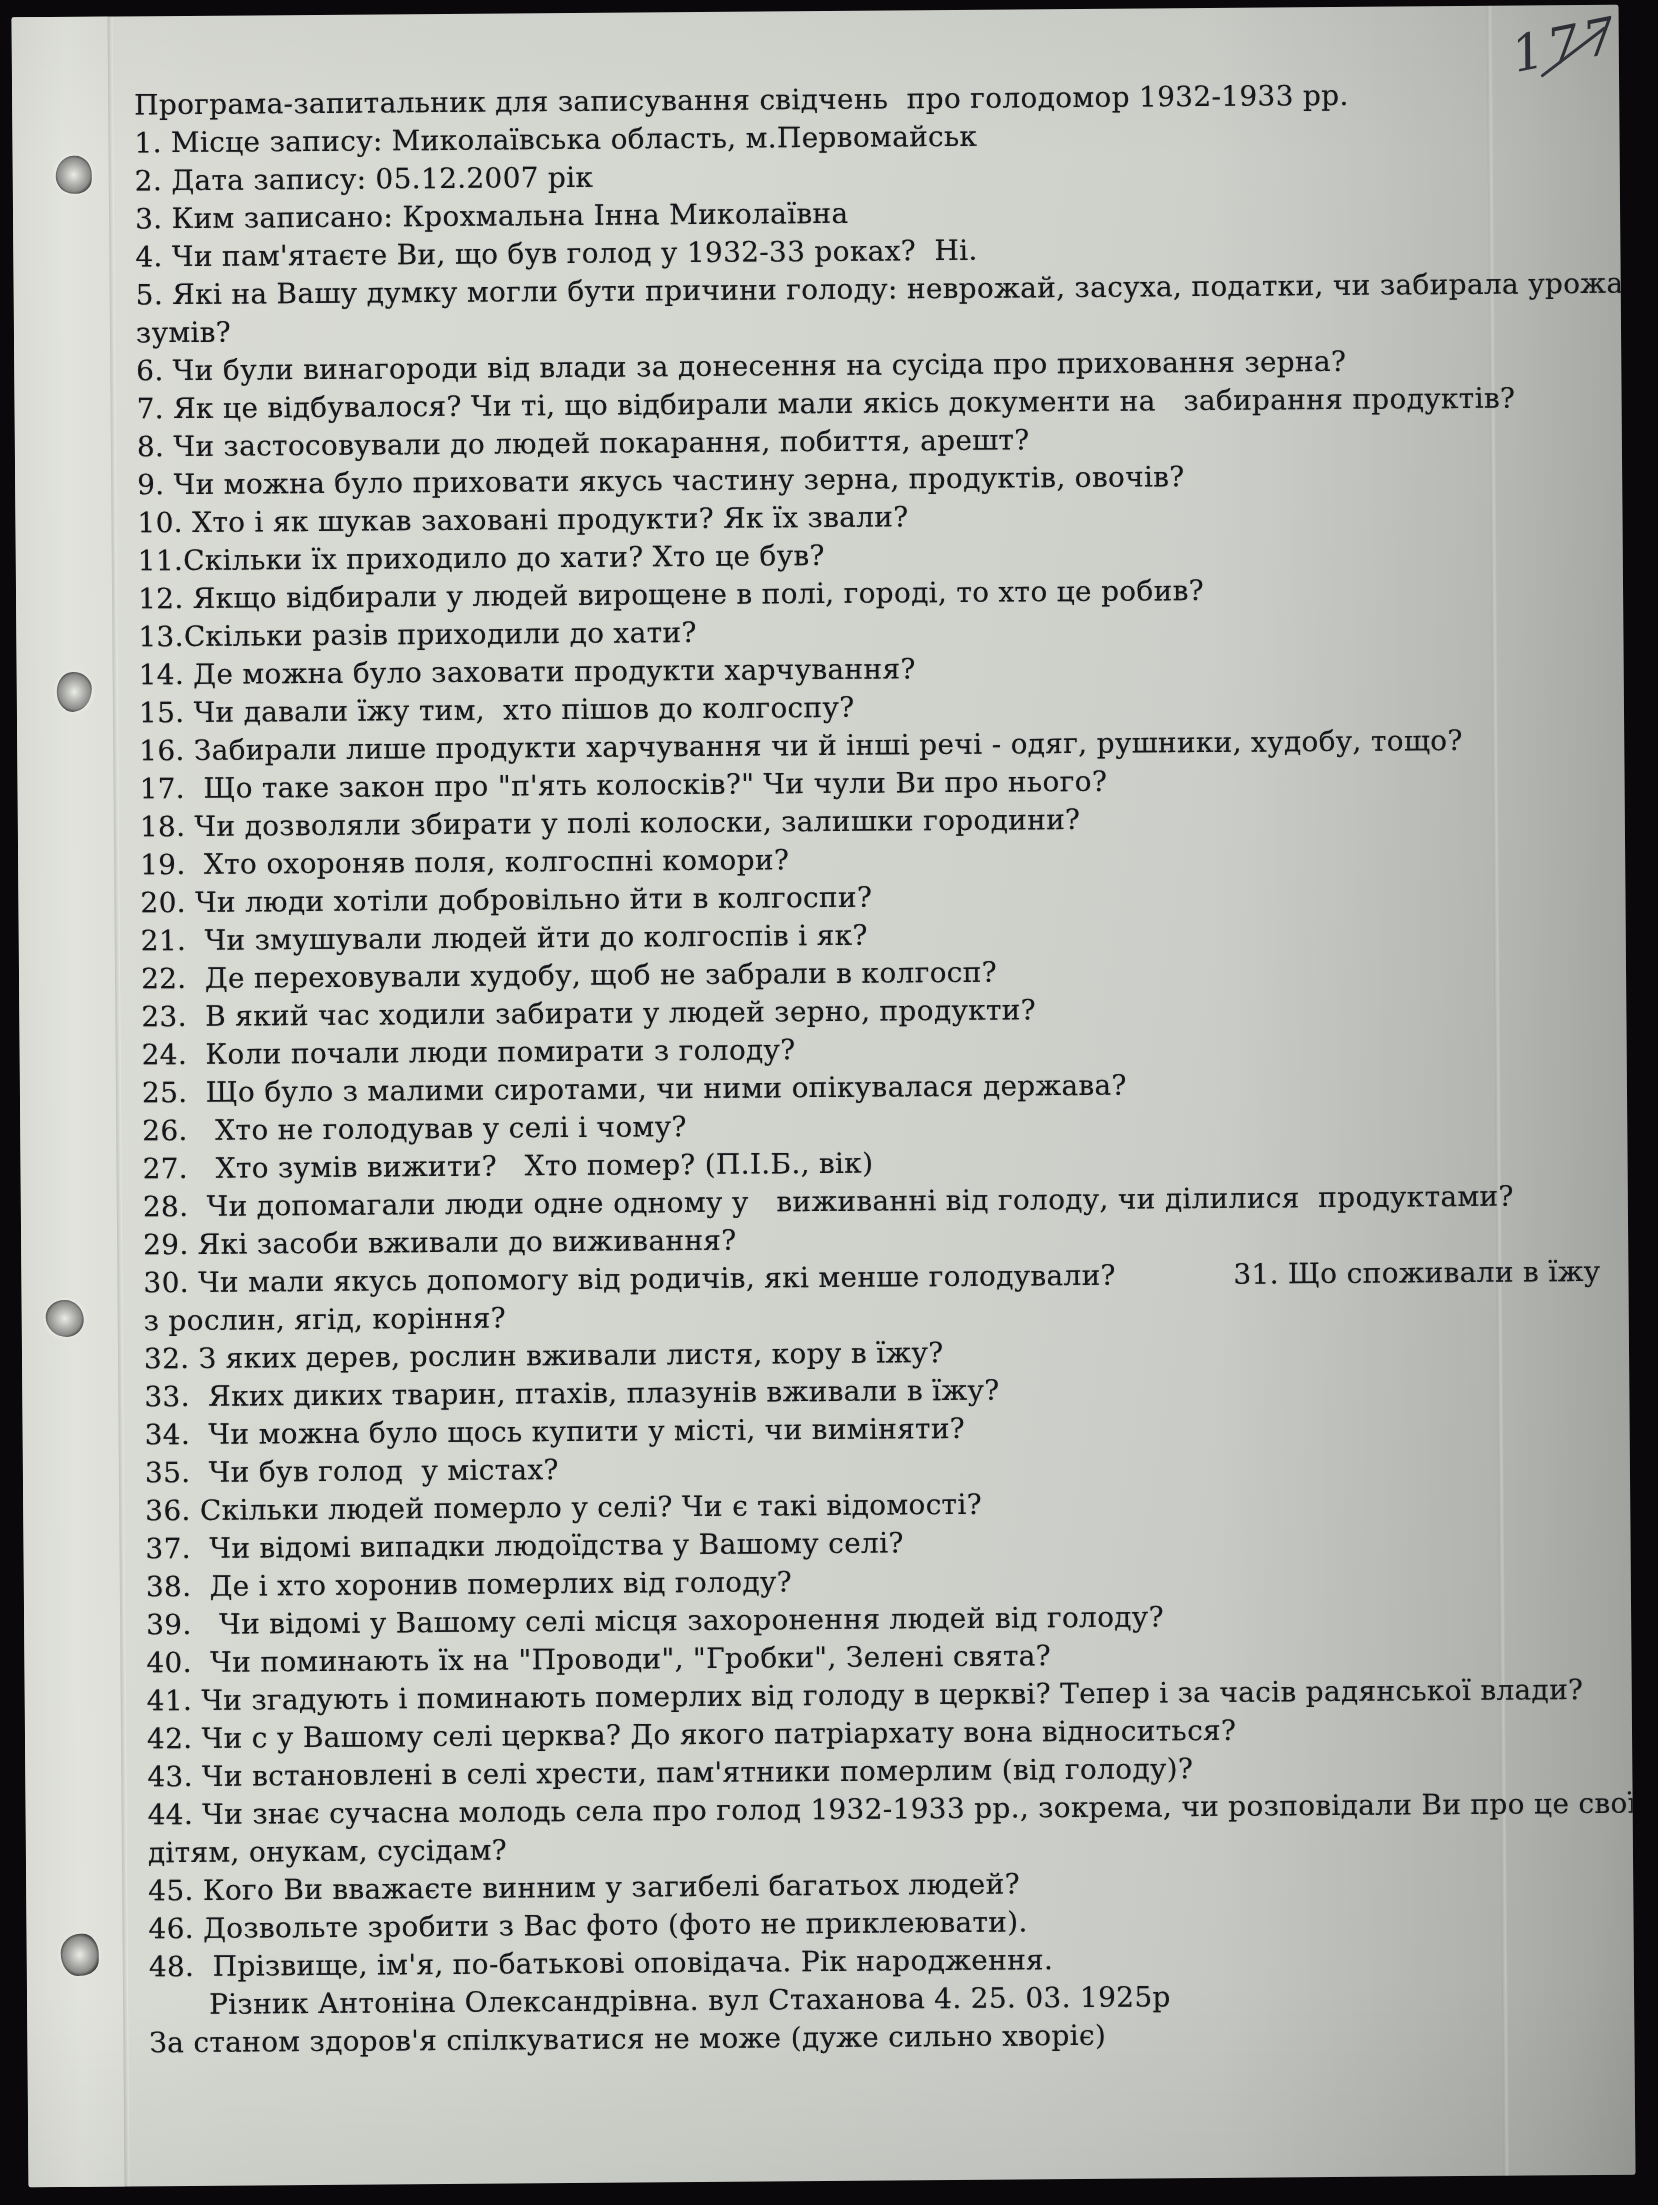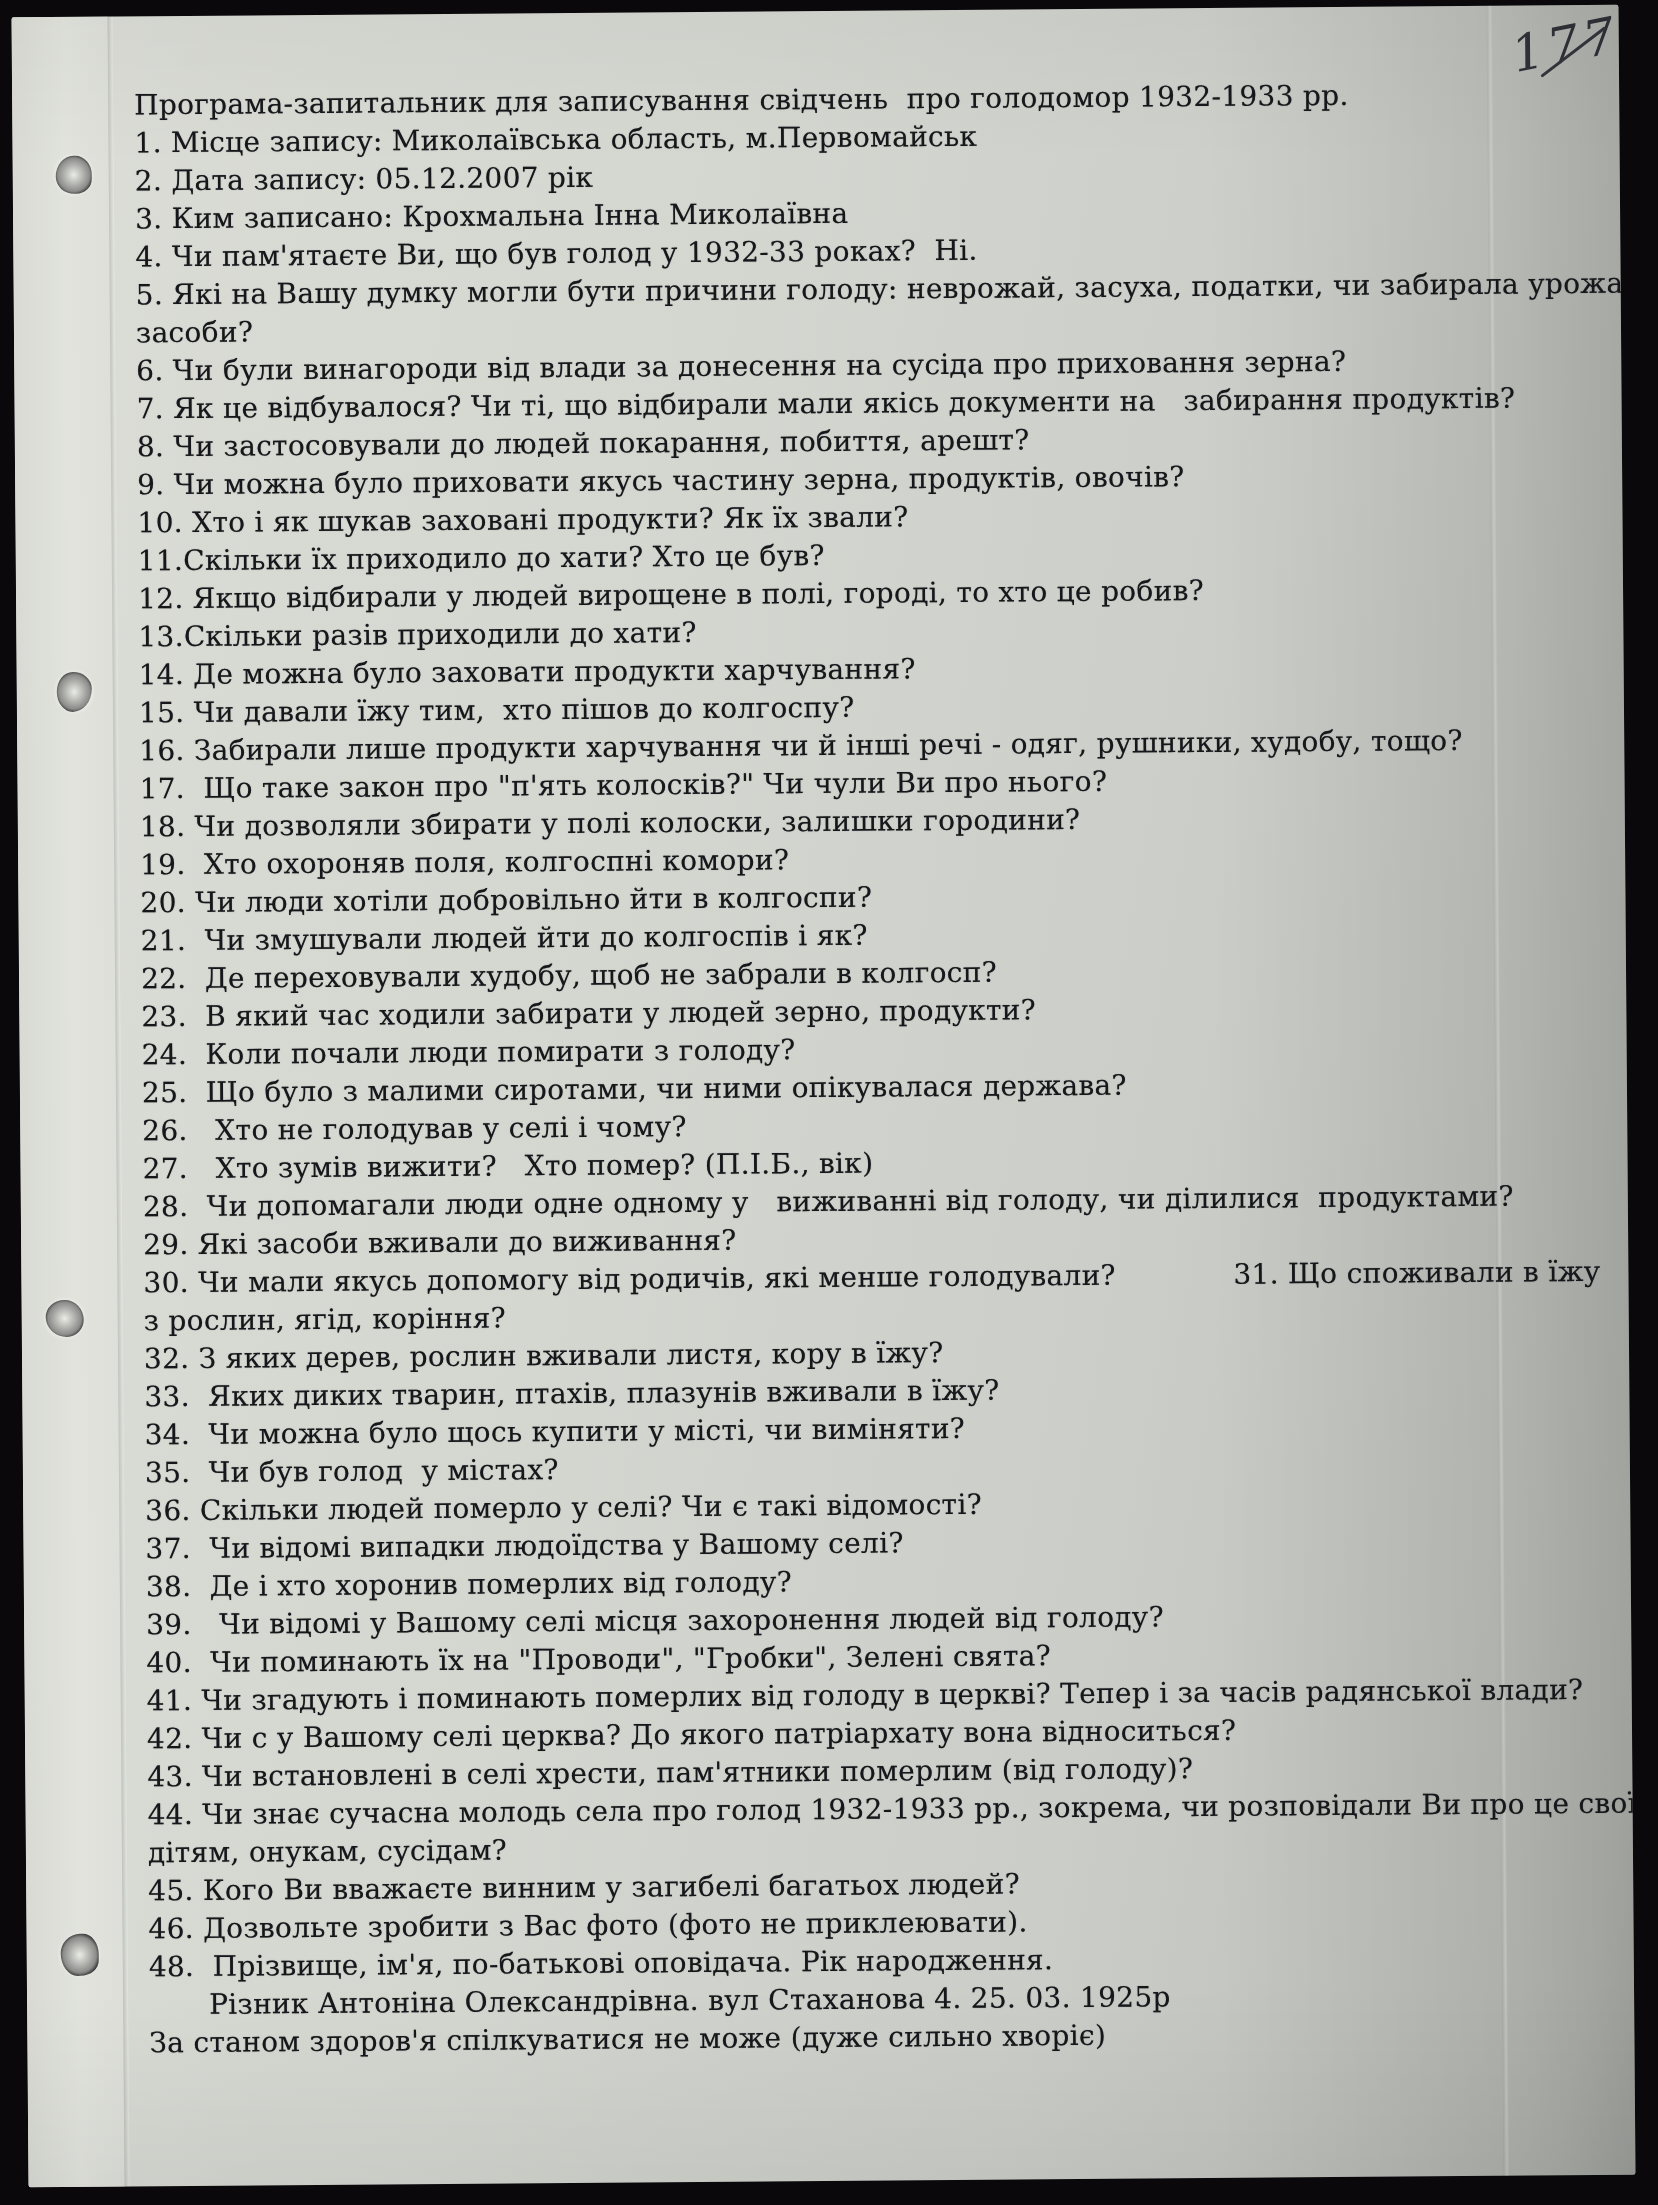--- a/index.html
+++ b/index.html
@@ -139,21 +139,21 @@
     </div>
 
     <div class="text-block">
       <div class="line title">Програма-запитальник для записування свідчень  про голодомор 1932-1933 рр.</div>
       <div id="lines">
           <div class="line"><span>1. Місце запису: Миколаївська область, м.Первомайськ</span></div>
           <div class="line"><span>2. Дата запису: 05.12.2007 рік</span></div>
           <div class="line"><span>3. Ким записано: Крохмальна Інна Миколаївна</span></div>
           <div class="line"><span>4. Чи пам'ятаєте Ви, що був голод у 1932-33 роках?  Ні.</span></div>
           <div class="line"><span>5. Які на Вашу думку могли бути причини голоду: неврожай, засуха, податки, чи забирала урожай</span></div>
-          <div class="line"><span>засоби?</span></div>
+          <div class="line"><span>зумів?</span></div>
           <div class="line"><span>6. Чи були винагороди від влади за донесення на сусіда про приховання зерна?</span></div>
           <div class="line"><span>7. Як це відбувалося? Чи ті, що відбирали мали якісь документи на   забирання продуктів?</span></div>
           <div class="line"><span>8. Чи застосовували до людей покарання, побиття, арешт?</span></div>
           <div class="line"><span>9. Чи можна було приховати якусь частину зерна, продуктів, овочів?</span></div>
           <div class="line"><span>10. Хто і як шукав заховані продукти? Як їх звали?</span></div>
           <div class="line"><span>11.Скільки їх приходило до хати? Хто це був?</span></div>
           <div class="line"><span>12. Якщо відбирали у людей вирощене в полі, городі, то хто це робив?</span></div>
           <div class="line"><span>13.Скільки разів приходили до хати?</span></div>
           <div class="line"><span>14. Де можна було заховати продукти харчування?</span></div>
           <div class="line"><span>15. Чи давали їжу тим,  хто пішов до колгоспу?</span></div>

